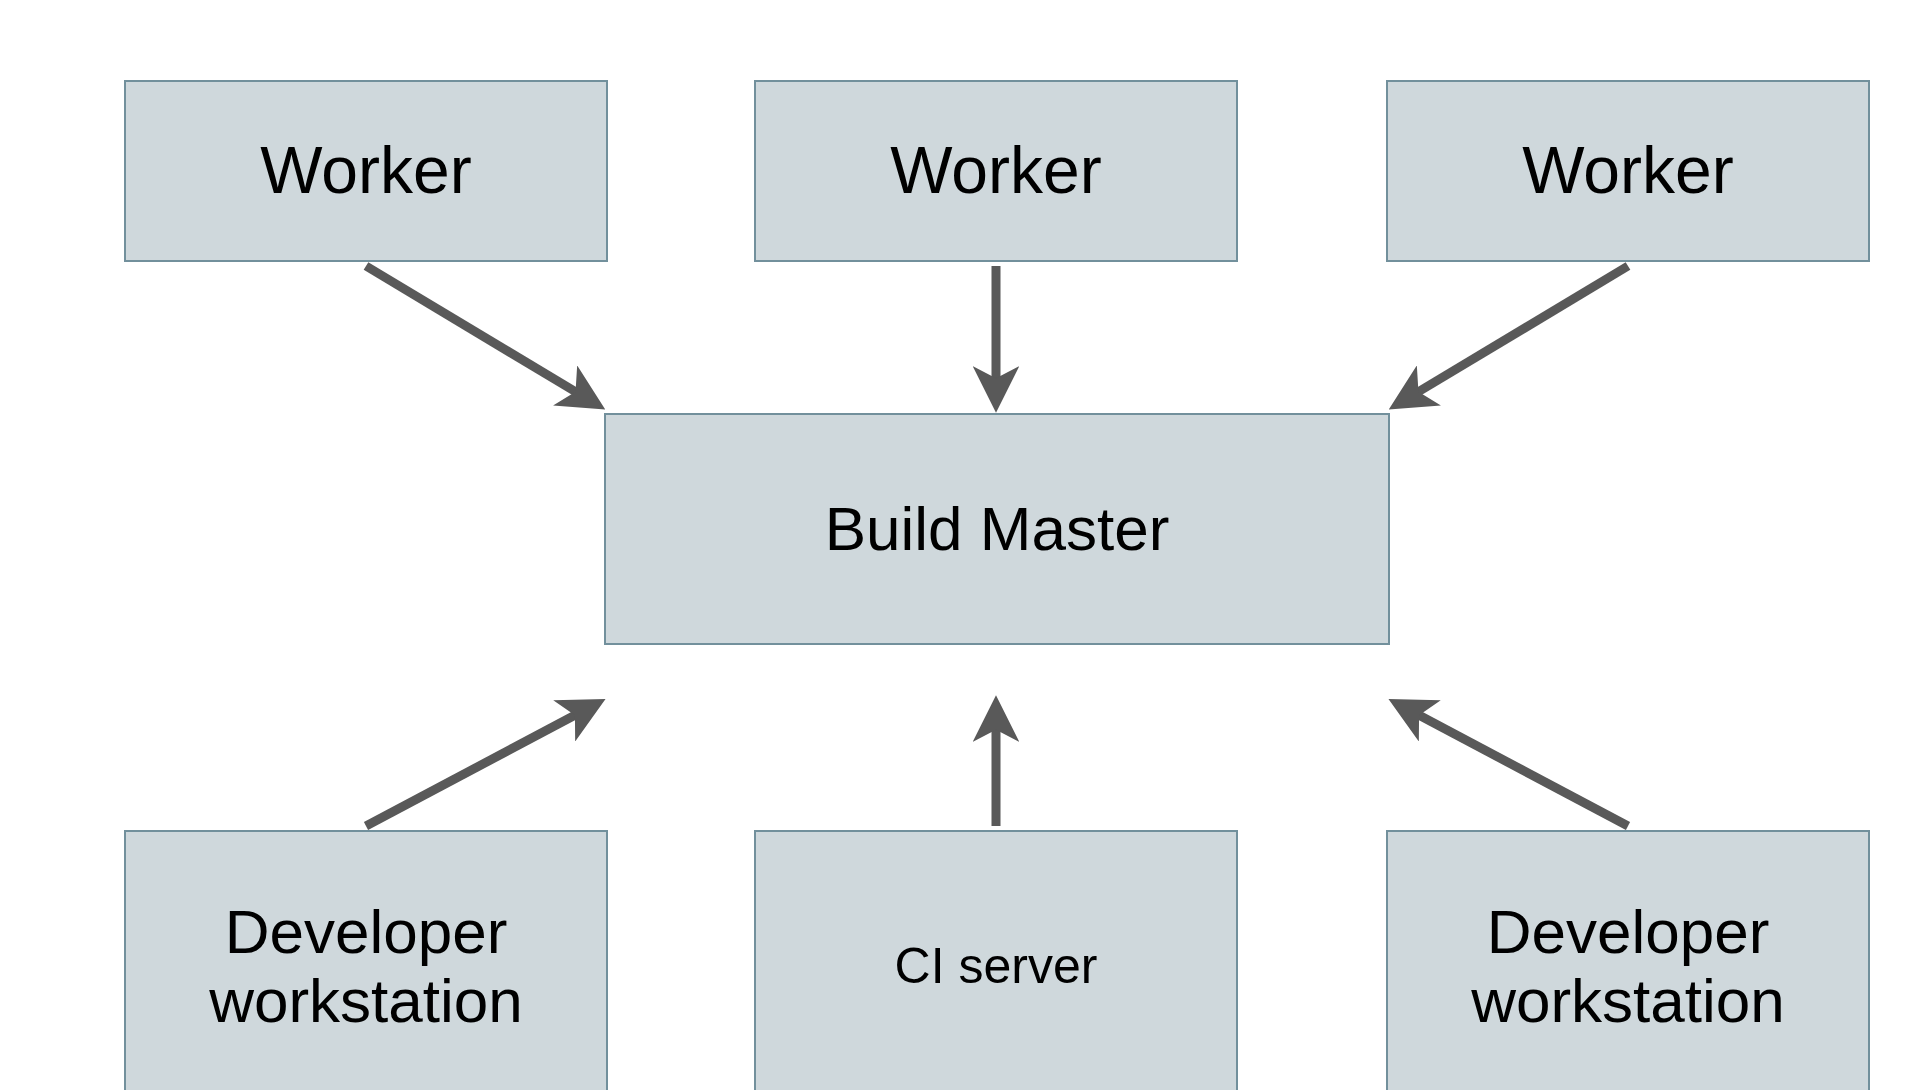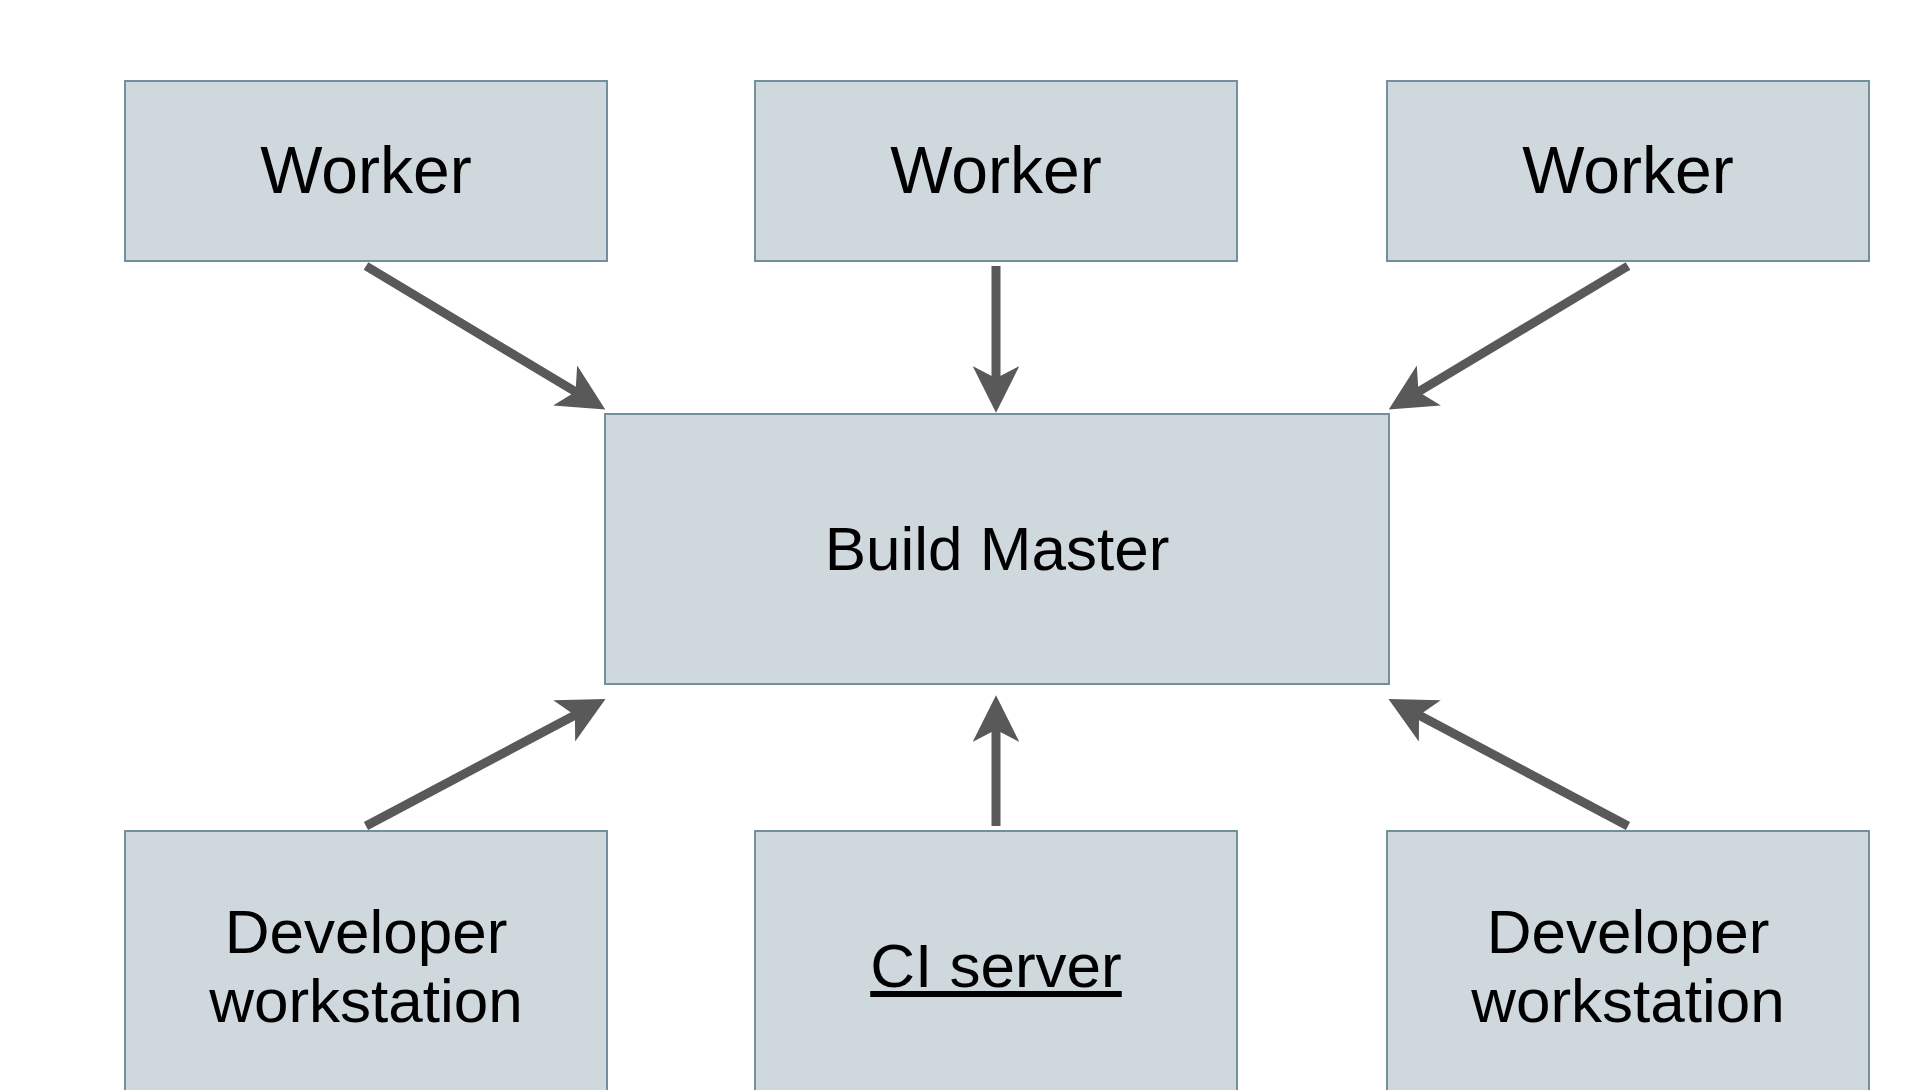--- a/index.html
+++ b/index.html
@@ -48,30 +48,30 @@
   }
   
   #node-worker-1 { left: 124px; top: 40px;  width: 484px; height: 182px; }
   #node-worker-2 { left: 754px; top: 40px;  width: 484px; height: 182px; }
   #node-worker-3 { left: 1386px; top: 40px; width: 484px; height: 182px; }
   #node-worker-1 .node-label,
   #node-worker-2 .node-label,
   #node-worker-3 .node-label { font-size: 66px; }
 
   
-  #node-build-master { left: 604px; top: 373px; width: 786px; height: 272px; }
+  #node-build-master { left: 604px; top: 373px; width: 786px; height: 232px; }
   #node-build-master .node-label { font-size: 62px; }
 
   
   #node-dev-workstation-1 { left: 124px; top: 790px;  width: 484px; height: 272px; }
   #node-ci-server         { left: 754px; top: 790px;  width: 484px; height: 272px; }
   #node-dev-workstation-2 { left: 1386px; top: 790px; width: 484px; height: 272px; }
   #node-dev-workstation-1 .node-label,
   #node-dev-workstation-2 .node-label { font-size: 62px; }
-  #node-ci-server .node-label { font-size: 62px; text-decoration: underline; }
+  #node-ci-server .node-label { font-size: 50px; }
 </style>
 </head>
 <body>
 
 <div id="diagram-canvas">
 
   <svg id="arrow-layer" viewBox="0 0 1910 1090" width="1910" height="1090" xmlns="http://www.w3.org/2000/svg">
     <defs>
       <marker id="arrowhead" markerWidth="5.2" markerHeight="5.2" refX="4.0" refY="2.6" orient="auto" markerUnits="strokeWidth">
         <path d="M 0 0 L 5.2 2.6 L 0 5.2 L 1.35 2.6 Z" fill="#595959"></path>

